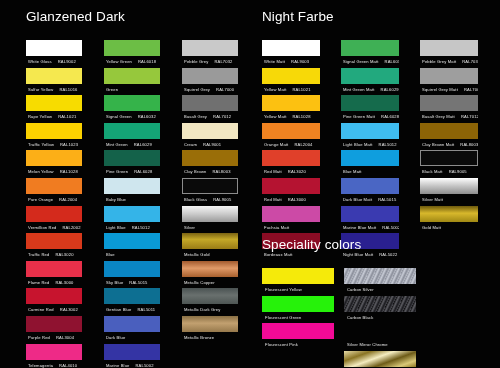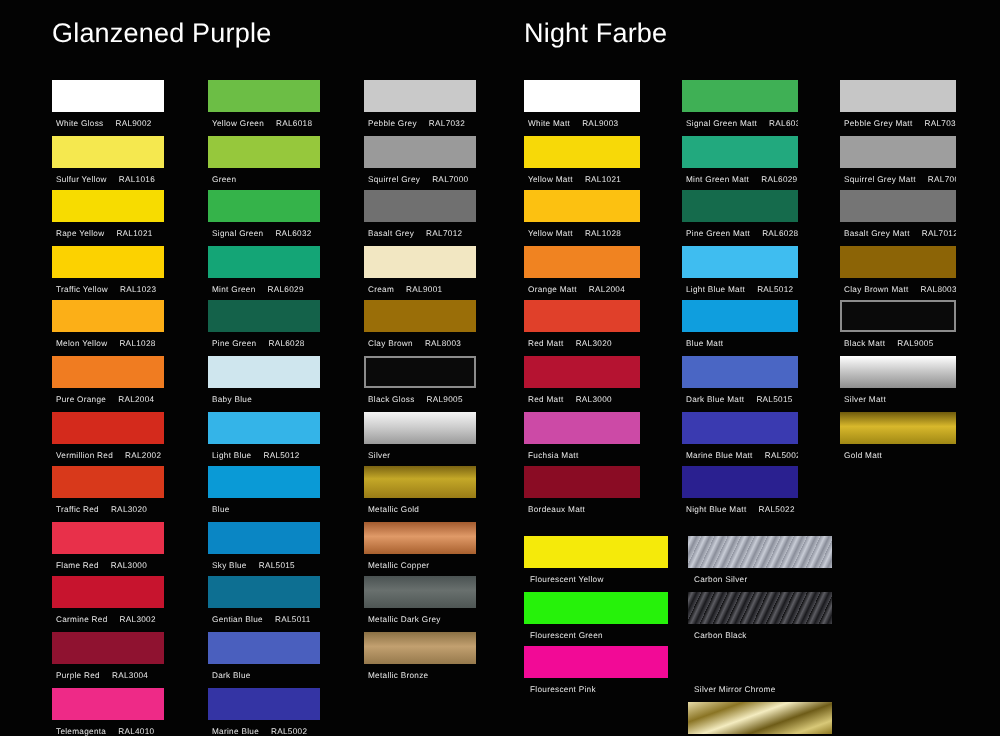--- a/index.html
+++ b/index.html
@@ -63,21 +63,21 @@
     margin-left: 6px;
     color: #e9e9e9;
   }
   .spec .caption { padding-left: 3px; }
 </style>
 </head>
 <body style="background: rgb(3, 3, 3);">
 
 <div class="chart"></div>
 
-<div class="section-title" style="left: 26px; top: 10px;"><span class="l2">Glanzened Purple</span></div>
+<div class="section-title" style="left: 26px; top: 10px;"><span class="l2">Glanzened Dark</span></div>
 <div class="col" style="left: 26px; top: 40px; width: 56px;">
     <div class="cell" style="top: 0px; width: 56px;">
       <div class="swatch" style="height: 16px; background: rgb(255, 255, 255);"></div>
       <div class="caption"><span>White Gloss</span><span class="ral">RAL9002</span></div>
     </div>
     <div class="cell" style="top: 27.6px; width: 56px;">
       <div class="swatch" style="height: 16px; background: rgb(245, 232, 79);"></div>
       <div class="caption"><span>Sulfur Yellow</span><span class="ral">RAL1016</span></div>
     </div>
     <div class="cell" style="top: 55.2px; width: 56px;">
@@ -309,21 +309,21 @@
     </div>
     <div class="cell" style="top: 138px; width: 58px;">
       <div class="swatch" style="height: 16px; background: linear-gradient(rgb(255, 255, 255) 0%, rgb(196, 196, 196) 50%, rgb(142, 142, 142) 100%);"></div>
       <div class="caption"><span>Silver Matt</span></div>
     </div>
     <div class="cell" style="top: 165.6px; width: 58px;">
       <div class="swatch" style="height: 16px; background: linear-gradient(rgb(110, 90, 12) 0%, rgb(216, 184, 44) 45%, rgb(160, 136, 20) 100%);"></div>
       <div class="caption"><span>Gold Matt</span></div>
     </div>
   </div>
-<div class="section-title" style="left: 262px; top: 238px;"></div>
+<div class="section-title" style="left: 262px; top: 238px;"><span>Speciality colors</span></div>
 <div class="col" style="left: 262px; top: 268px; width: 72px;">
     <div class="cell spec" style="top: 0px; width: 72px;">
       <div class="swatch" style="height: 16px; background: rgb(245, 234, 10);"></div>
       <div class="caption"><span>Flourescent Yellow</span></div>
     </div>
     <div class="cell spec" style="top: 27.6px; width: 72px;">
       <div class="swatch" style="height: 16px; background: rgb(38, 242, 10);"></div>
       <div class="caption"><span>Flourescent Green</span></div>
     </div>
     <div class="cell spec" style="top: 55.2px; width: 72px;">

